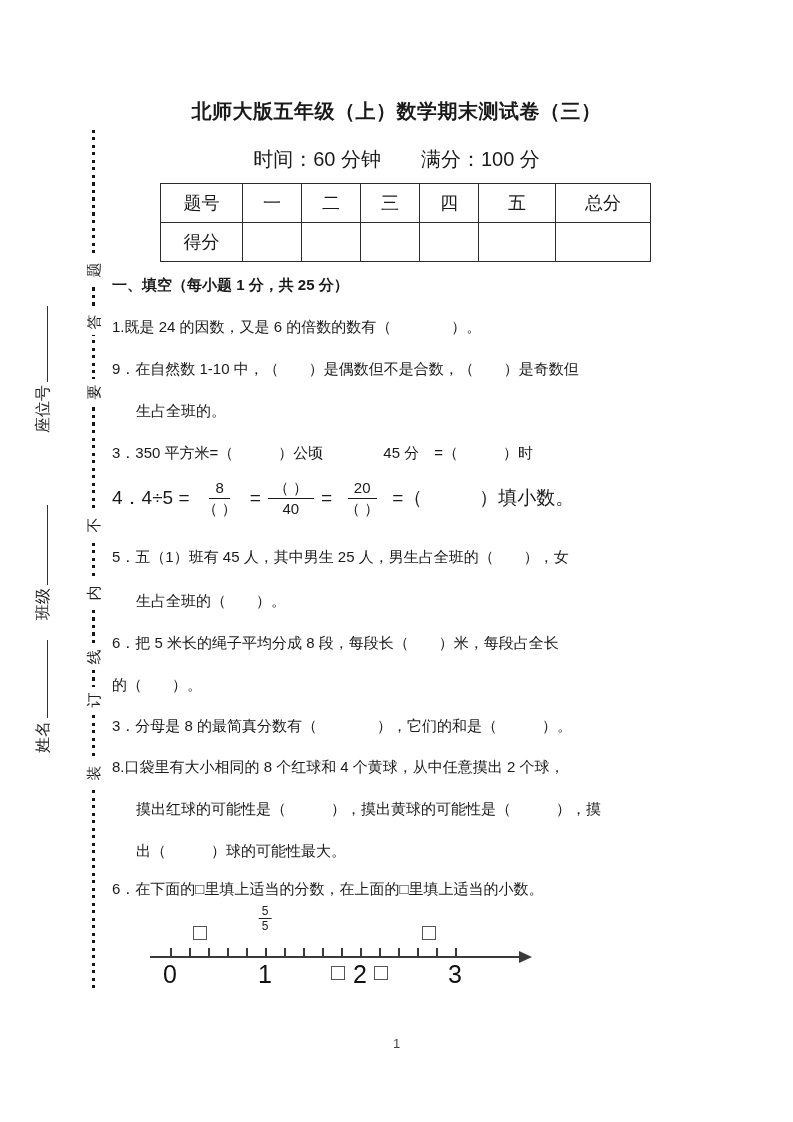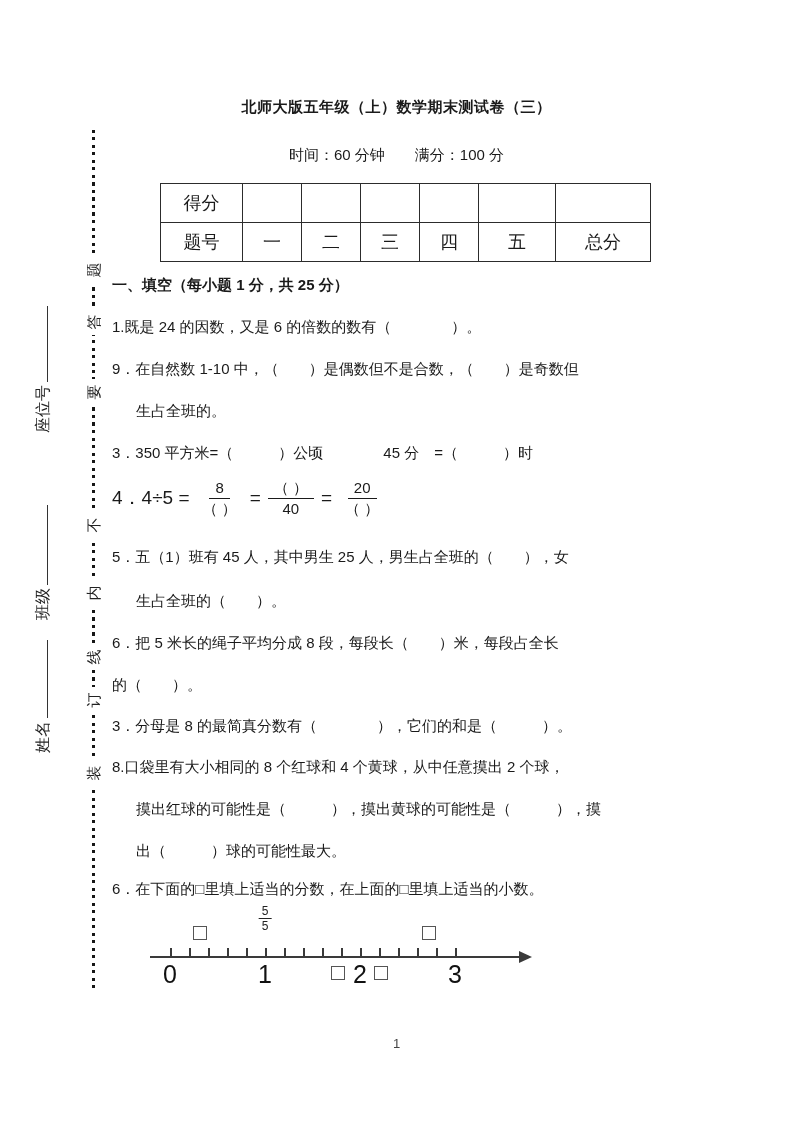--- a/index.html
+++ b/index.html
@@ -22,24 +22,24 @@
     position:absolute;height:22px;line-height:22px;white-space:nowrap;
     font-size:16px;color:#222;transform:rotate(-90deg);
     transform-origin:0 100%;display:flex;align-items:baseline;
   }
   .side-label .rule{
     display:inline-block;border-bottom:1.4px solid #333;height:14px;margin-left:3px;
   }
   
   .title{
     position:absolute;left:0;top:98px;width:100%;text-align:center;
-    font-size:15px;font-weight:bold;letter-spacing:.5px;
+    font-size:20px;font-weight:bold;letter-spacing:.5px;
   }
   .subtitle{
-    position:absolute;left:0;top:146px;width:100%;text-align:center;font-size:15px;
+    position:absolute;left:0;top:146px;width:100%;text-align:center;font-size:20px;
   }
   
   table.score{
     position:absolute;left:160px;top:183px;border-collapse:collapse;table-layout:fixed;
   }
   table.score td{
     border:1.4px solid #2c2c2c;height:38px;text-align:center;
     font-size:18px;padding:0;
   }
   
@@ -120,36 +120,36 @@
     <col style="width:82px">
       <col style="width:59px">
       <col style="width:59px">
     <col style="width:59px">
       <col style="width:59px">
       <col style="width:77px">
       <col style="width:95px">
   </colgroup>
   <tbody>
       <tr>
-    <td>得分</td>
-    <td></td>
-    <td></td>
-    <td></td>
-    <td></td>
-    <td></td>
-    <td></td>
-  </tr>
-  <tr>
     <td>题号</td>
     <td>一</td>
     <td>二</td>
     <td>三</td>
     <td>四</td>
     <td>五</td>
     <td>总分</td>
+  </tr>
+  <tr>
+    <td>得分</td>
+    <td></td>
+    <td></td>
+    <td></td>
+    <td></td>
+    <td></td>
+    <td></td>
   </tr>
 </tbody>
   </table>
 
 <div class="line bold" style="top:272px">一、填空（每小题 1 分，共 25 分）</div>
 
 <div class="line" style="top:314px">1.既是 24 的因数，又是 6 的倍数的数有（　　　　）。</div>
 
 <div class="line" style="top:356px">9．在自然数 1-10 中，（　　）是偶数但不是合数，（　　）是奇数但</div>
 <div class="line indent" style="top:398px">生占全班的。</div>
@@ -165,20 +165,21 @@
   <span>=</span>
   <span class="frac">
     <span class="num">（ ）</span>
     <span class="den">40</span>
   </span>
   <span>=</span>
   <span class="frac">
     <span class="num">20</span>
     <span class="den">（ ）</span>
   </span>
+  <span>=（　　　）填小数。</span>
 </div>
 
 <div class="line" style="top:544px">5．五（1）班有 45 人，其中男生 25 人，男生占全班的（　　），女</div>
 <div class="line indent" style="top:588px">生占全班的（　　）。</div>
 
 <div class="line" style="top:630px">6．把 5 米长的绳子平均分成 8 段，每段长（　　）米，每段占全长</div>
 <div class="line" style="top:672px">的（　　）。</div>
 
 <div class="line" style="top:713px">3．分母是 8 的最简真分数有（　　　　），它们的和是（　　　）。</div>
 

